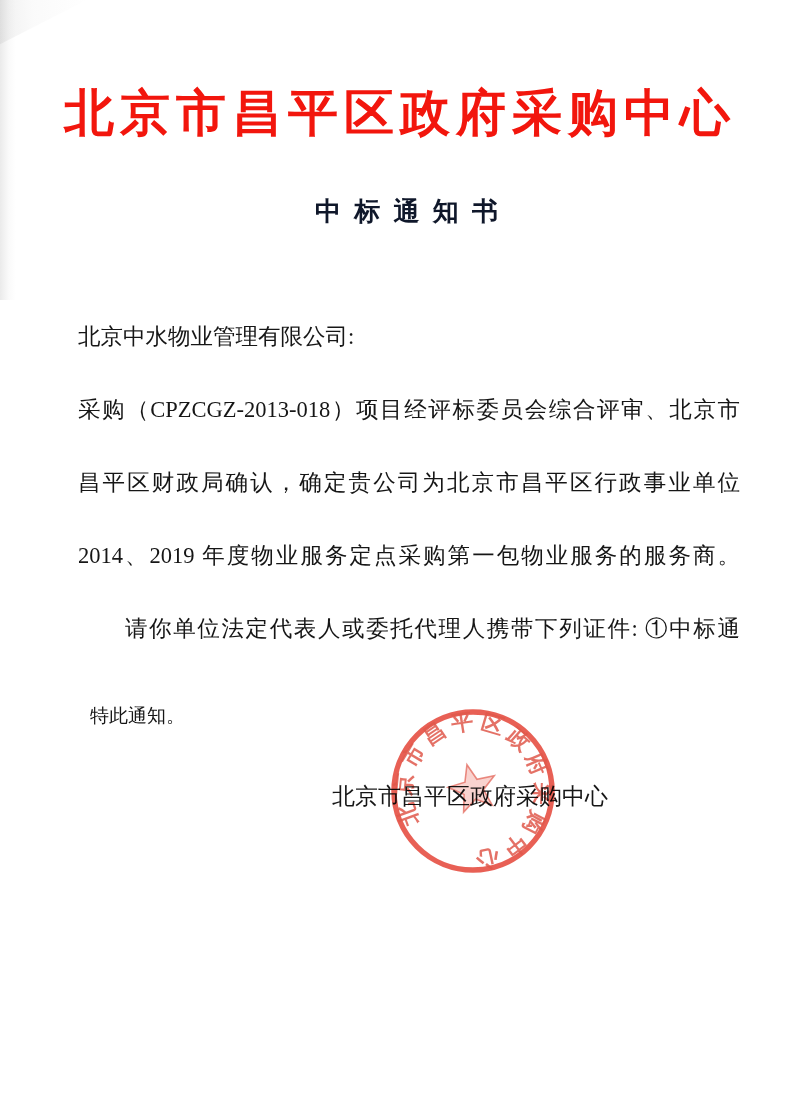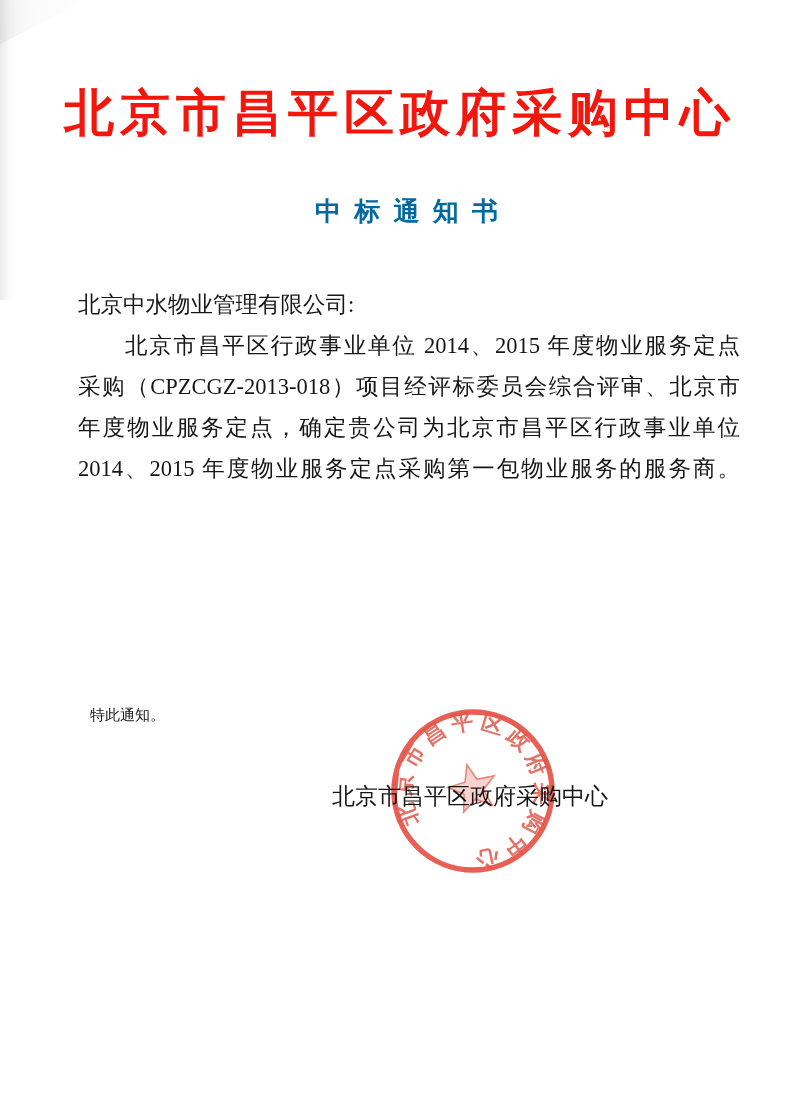--- a/index.html
+++ b/index.html
@@ -34,44 +34,45 @@
     color:#f2160d;
     white-space:nowrap;
   }
   .doc-title{
     position:absolute;left:0;right:0;top:194px;
     text-align:center;
     font-family:"Liberation Sans","DejaVu Sans",sans-serif;
     font-weight:bold;
     font-size:26px;
     letter-spacing:3px;
-    color:#0369a1;
+    color:#0f172a;
     white-space:nowrap;
     padding-left:16px;
   }
   
   .body-block{
     position:absolute;left:78px;top:284px;width:662px;
     font-size:22.5px;
   }
   .line{
     height:41px;line-height:41px;
     white-space:nowrap;
+    margin-top:32px;
   }
   .line.just{
     white-space:normal;
     text-align:justify;
     text-align-last:justify;
     text-justify:inter-character;
     overflow:hidden;
   }
   .line.indent{padding-left:47px;}
   .closing{
     position:absolute;left:90px;top:695px;
-    font-size:15px;line-height:41px;white-space:nowrap;
+    font-size:19px;line-height:41px;white-space:nowrap;
   }
   
   .signoff{
     position:absolute;left:326px;top:777px;width:288px;
     text-align:center;
     font-size:23px;line-height:40px;
     white-space:nowrap;
   }
   
   .seal{
@@ -88,24 +89,24 @@
 
   <div class="scan-edge"></div>
   <div class="scan-wedge"></div>
 
   <div class="org-title">北京市昌平区政府采购中心</div>
 
   <div class="doc-title">中 标 通 知 书</div>
 
   <div class="body-block">
     <div class="line">北京中水物业管理有限公司:</div>
-    <div class="line just indent">北京市昌平区行政事业单位 2014、2015 年度物业服务定点</div>
     <div class="line just">采购（CPZCGZ-2013-018）项目经评标委员会综合评审、北京市</div>
-    <div class="line just">年度物业服务定点，确定贵公司为北京市昌平区行政事业单位</div>
-    <div class="line just">2014、2015 年度物业服务定点采购第一包物业服务的服务商。</div>
+    <div class="line just">昌平区财政局确认，确定贵公司为北京市昌平区行政事业单位</div>
+    <div class="line just">2014、2019 年度物业服务定点采购第一包物业服务的服务商。</div>
+    <div class="line just indent">请你单位法定代表人或委托代理人携带下列证件: ①中标通</div>
   </div>
 
   <div class="closing">特此通知。</div>
 
   <div class="signoff">
     <div>北京市昌平区政府采购中心</div>
   </div>
 
   <svg class="seal" viewBox="0 0 168 168" xmlns="http://www.w3.org/2000/svg" aria-hidden="true">
     <circle cx="84" cy="84" r="79" fill="none" stroke="#e23a2c" stroke-width="5.5" opacity="0.88"></circle>

